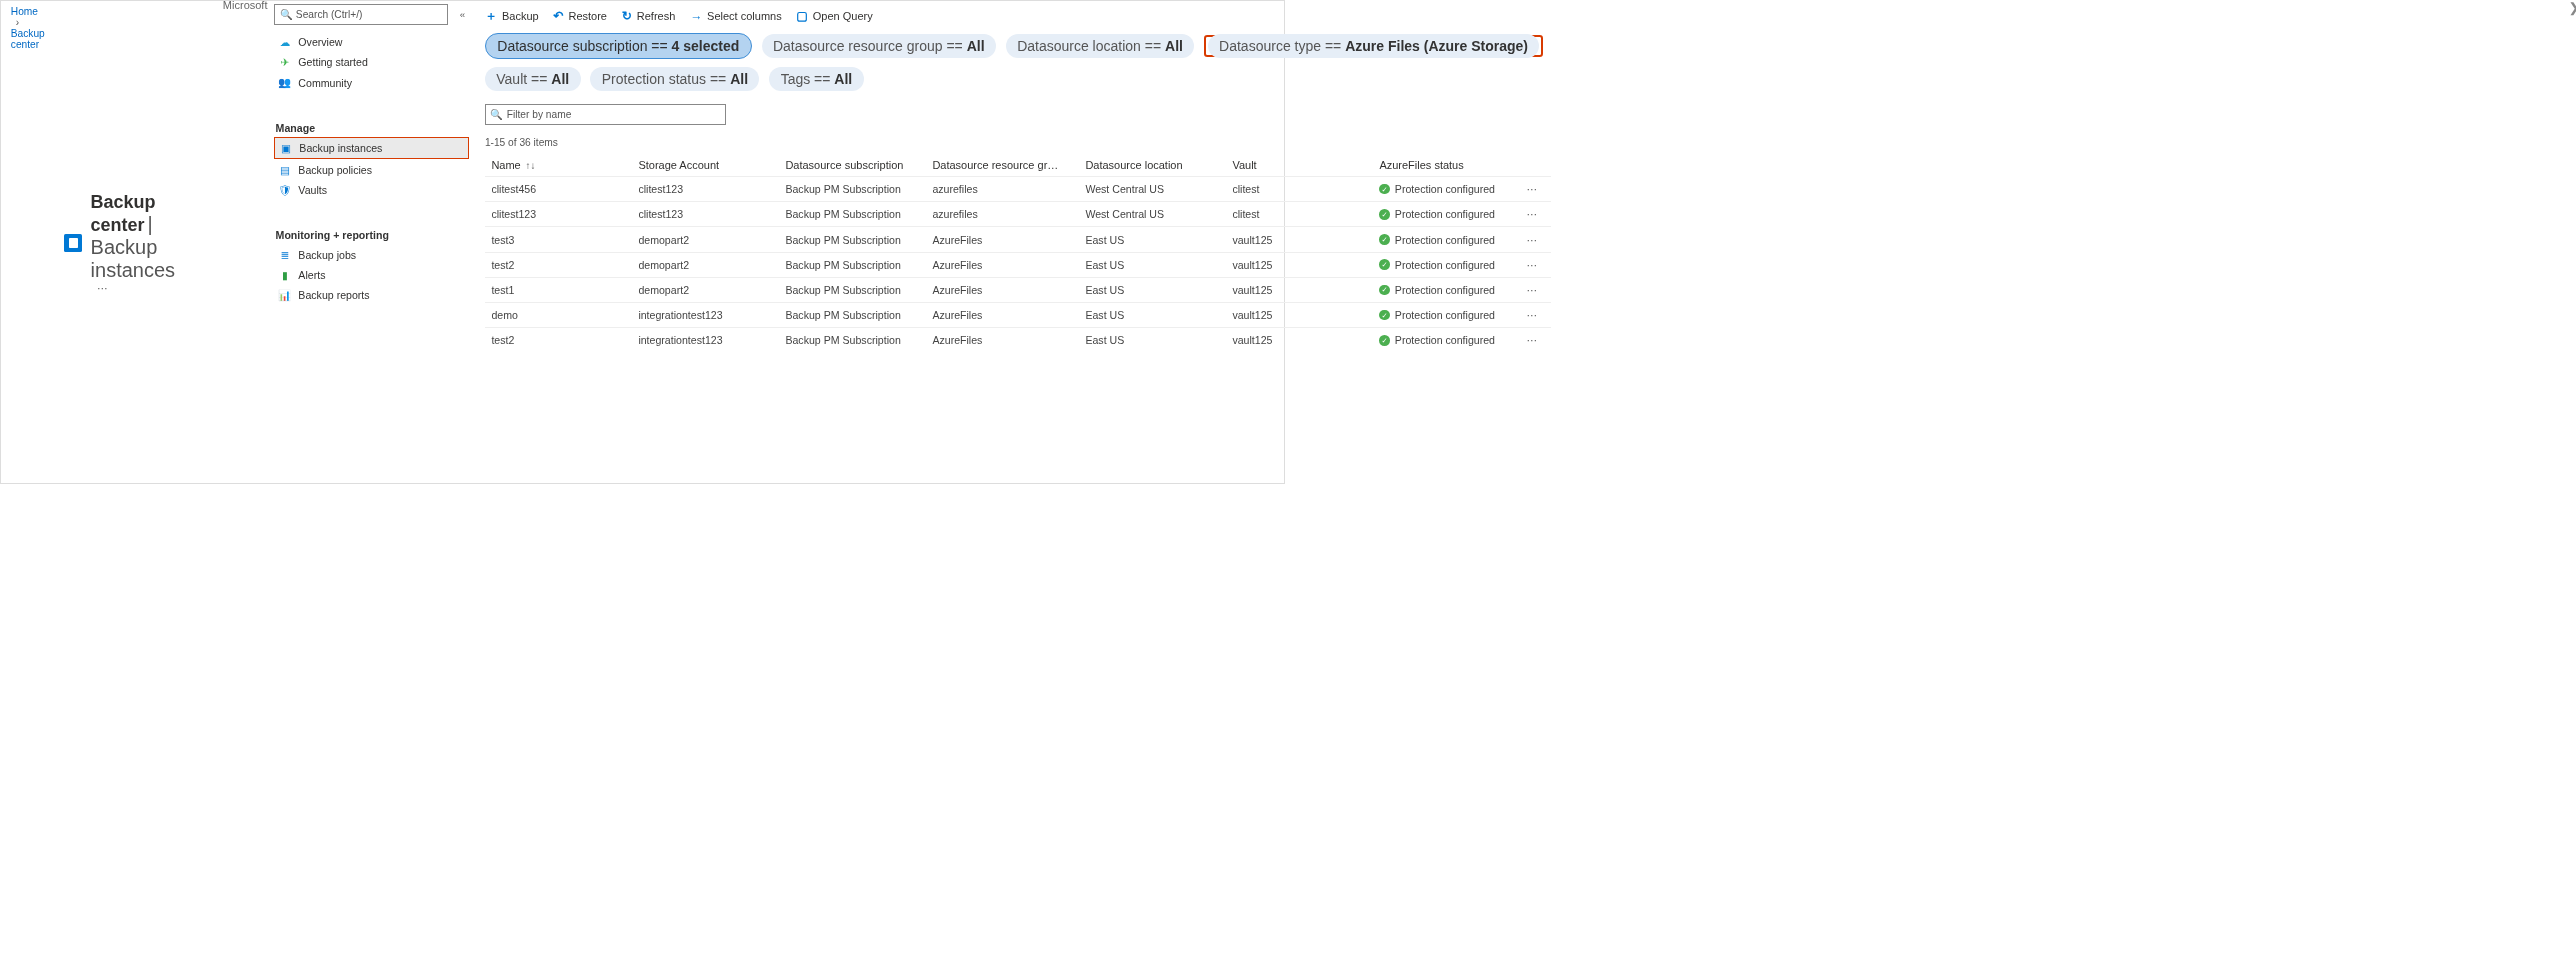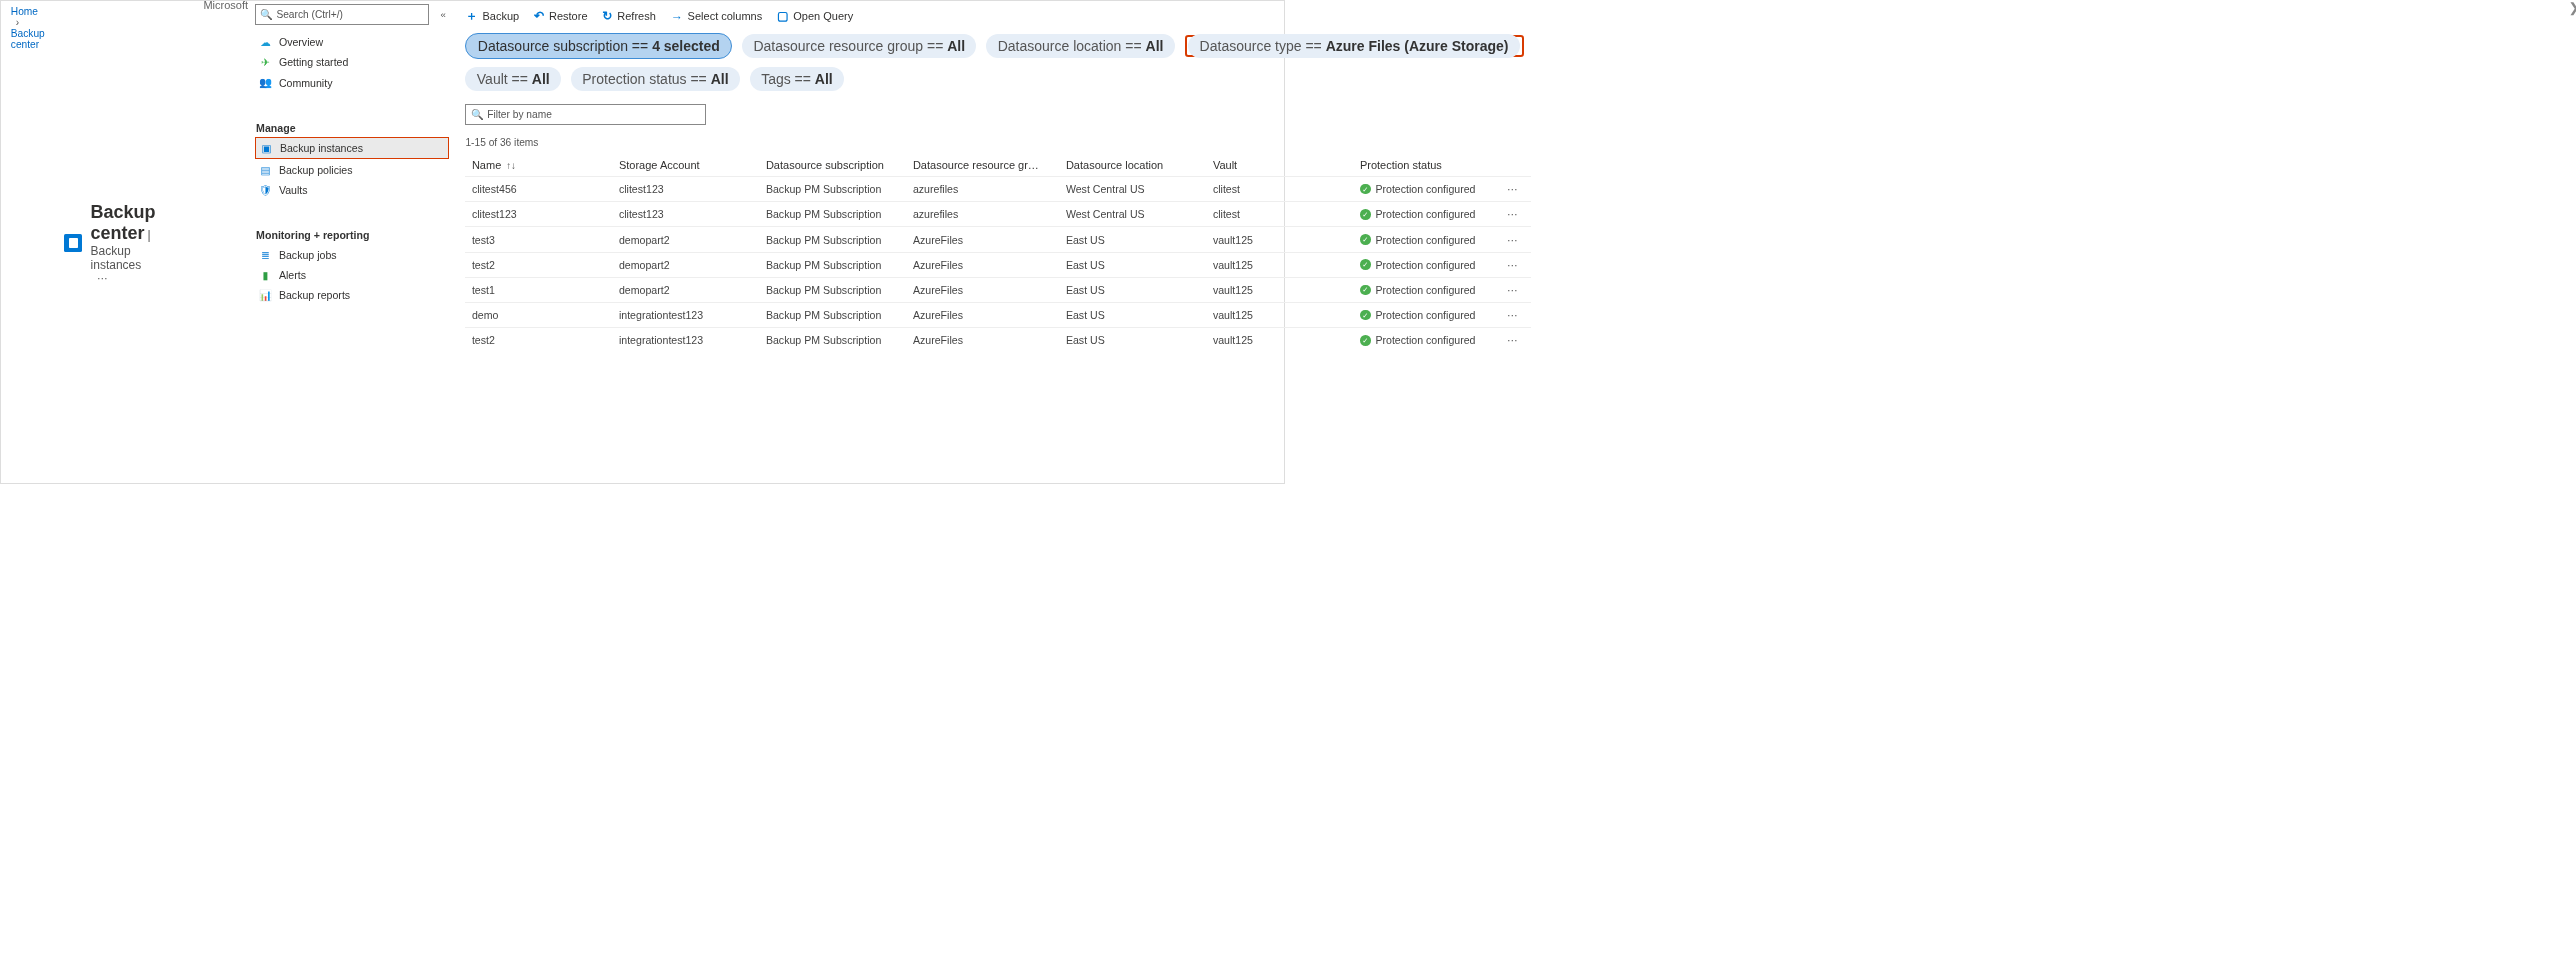--- a/index.html
+++ b/index.html
@@ -8,21 +8,21 @@
 
 
 .breadcrumb { padding: 4.9px 9.8px; font-size: 10.2px; color: #0068c3; }
 .breadcrumb .sep { margin: 0 4.9px; color: #555; }
 
 
 .page-header { display: flex; align-items: center; padding: 3.3px 9.8px 1.6px 9.8px; gap: 8.2px; }
 .header-icon { width: 18px; height: 18px; background: #0078d4; border: 0.8px dashed #0078d4; border-radius: 1.6px; flex: 0 0 18px; position: relative; }
 .header-icon::before { content: ""; position: absolute; inset: 3.3px; background: #fff; border-radius: 0.8px; }
 .header-title { font-size: 18px; font-weight: 600; }
-.header-subtitle { font-size: 12px; font-weight: 400; color: #555; }
+.header-subtitle { font-size: 20px; font-weight: 400; color: #555; }
 .header-dots { margin-left: 6.5px; color: #555; }
 .header-subvendor { padding-left: 38px; font-size: 11px; color: #666; margin-top: -1.6px; margin-bottom: 4.9px; }
 
 
 .shell { display: flex; flex: 1; min-height: 0; }
 .sidebar { width: 206px; flex: 0 0 206px; border-right: none; padding: 3.3px 4.9px 0 6.5px; overflow: hidden; }
 .search-row { display: flex; align-items: center; gap: 8.2px; margin-bottom: 6.5px; }
 .search-box { flex: 1; border: 0.8px solid #888; height: 21px; display: flex; align-items: center; padding: 0 4.9px; color: #555; font-size: 10.2px; }
 .search-box .mag { color: #555; margin-right: 3.3px; }
 .collapse-btn { color: #555; font-size: 9.8px; padding: 0 3.3px; }
@@ -202,21 +202,21 @@
         <div class="thead">
           <div class="th">
               <span>Name</span>
               <span class="sort-arrow">↑↓</span>
             </div>
           <div class="th">Storage Account</div>
           <div class="th">Datasource subscription</div>
           <div class="th">Datasource resource gr…</div>
           <div class="th">Datasource location</div>
           <div class="th">Vault</div>
-          <div class="th">Protection status</div>
+          <div class="th">AzureFiles status</div>
           <div></div>
         </div>
         <div id="table-body">
             <div class="trow">
               <div>clitest456</div>
               <div>clitest123</div>
               <div>Backup PM Subscription</div>
               <div>azurefiles</div>
               <div>West Central US</div>
               <div>clitest</div>

